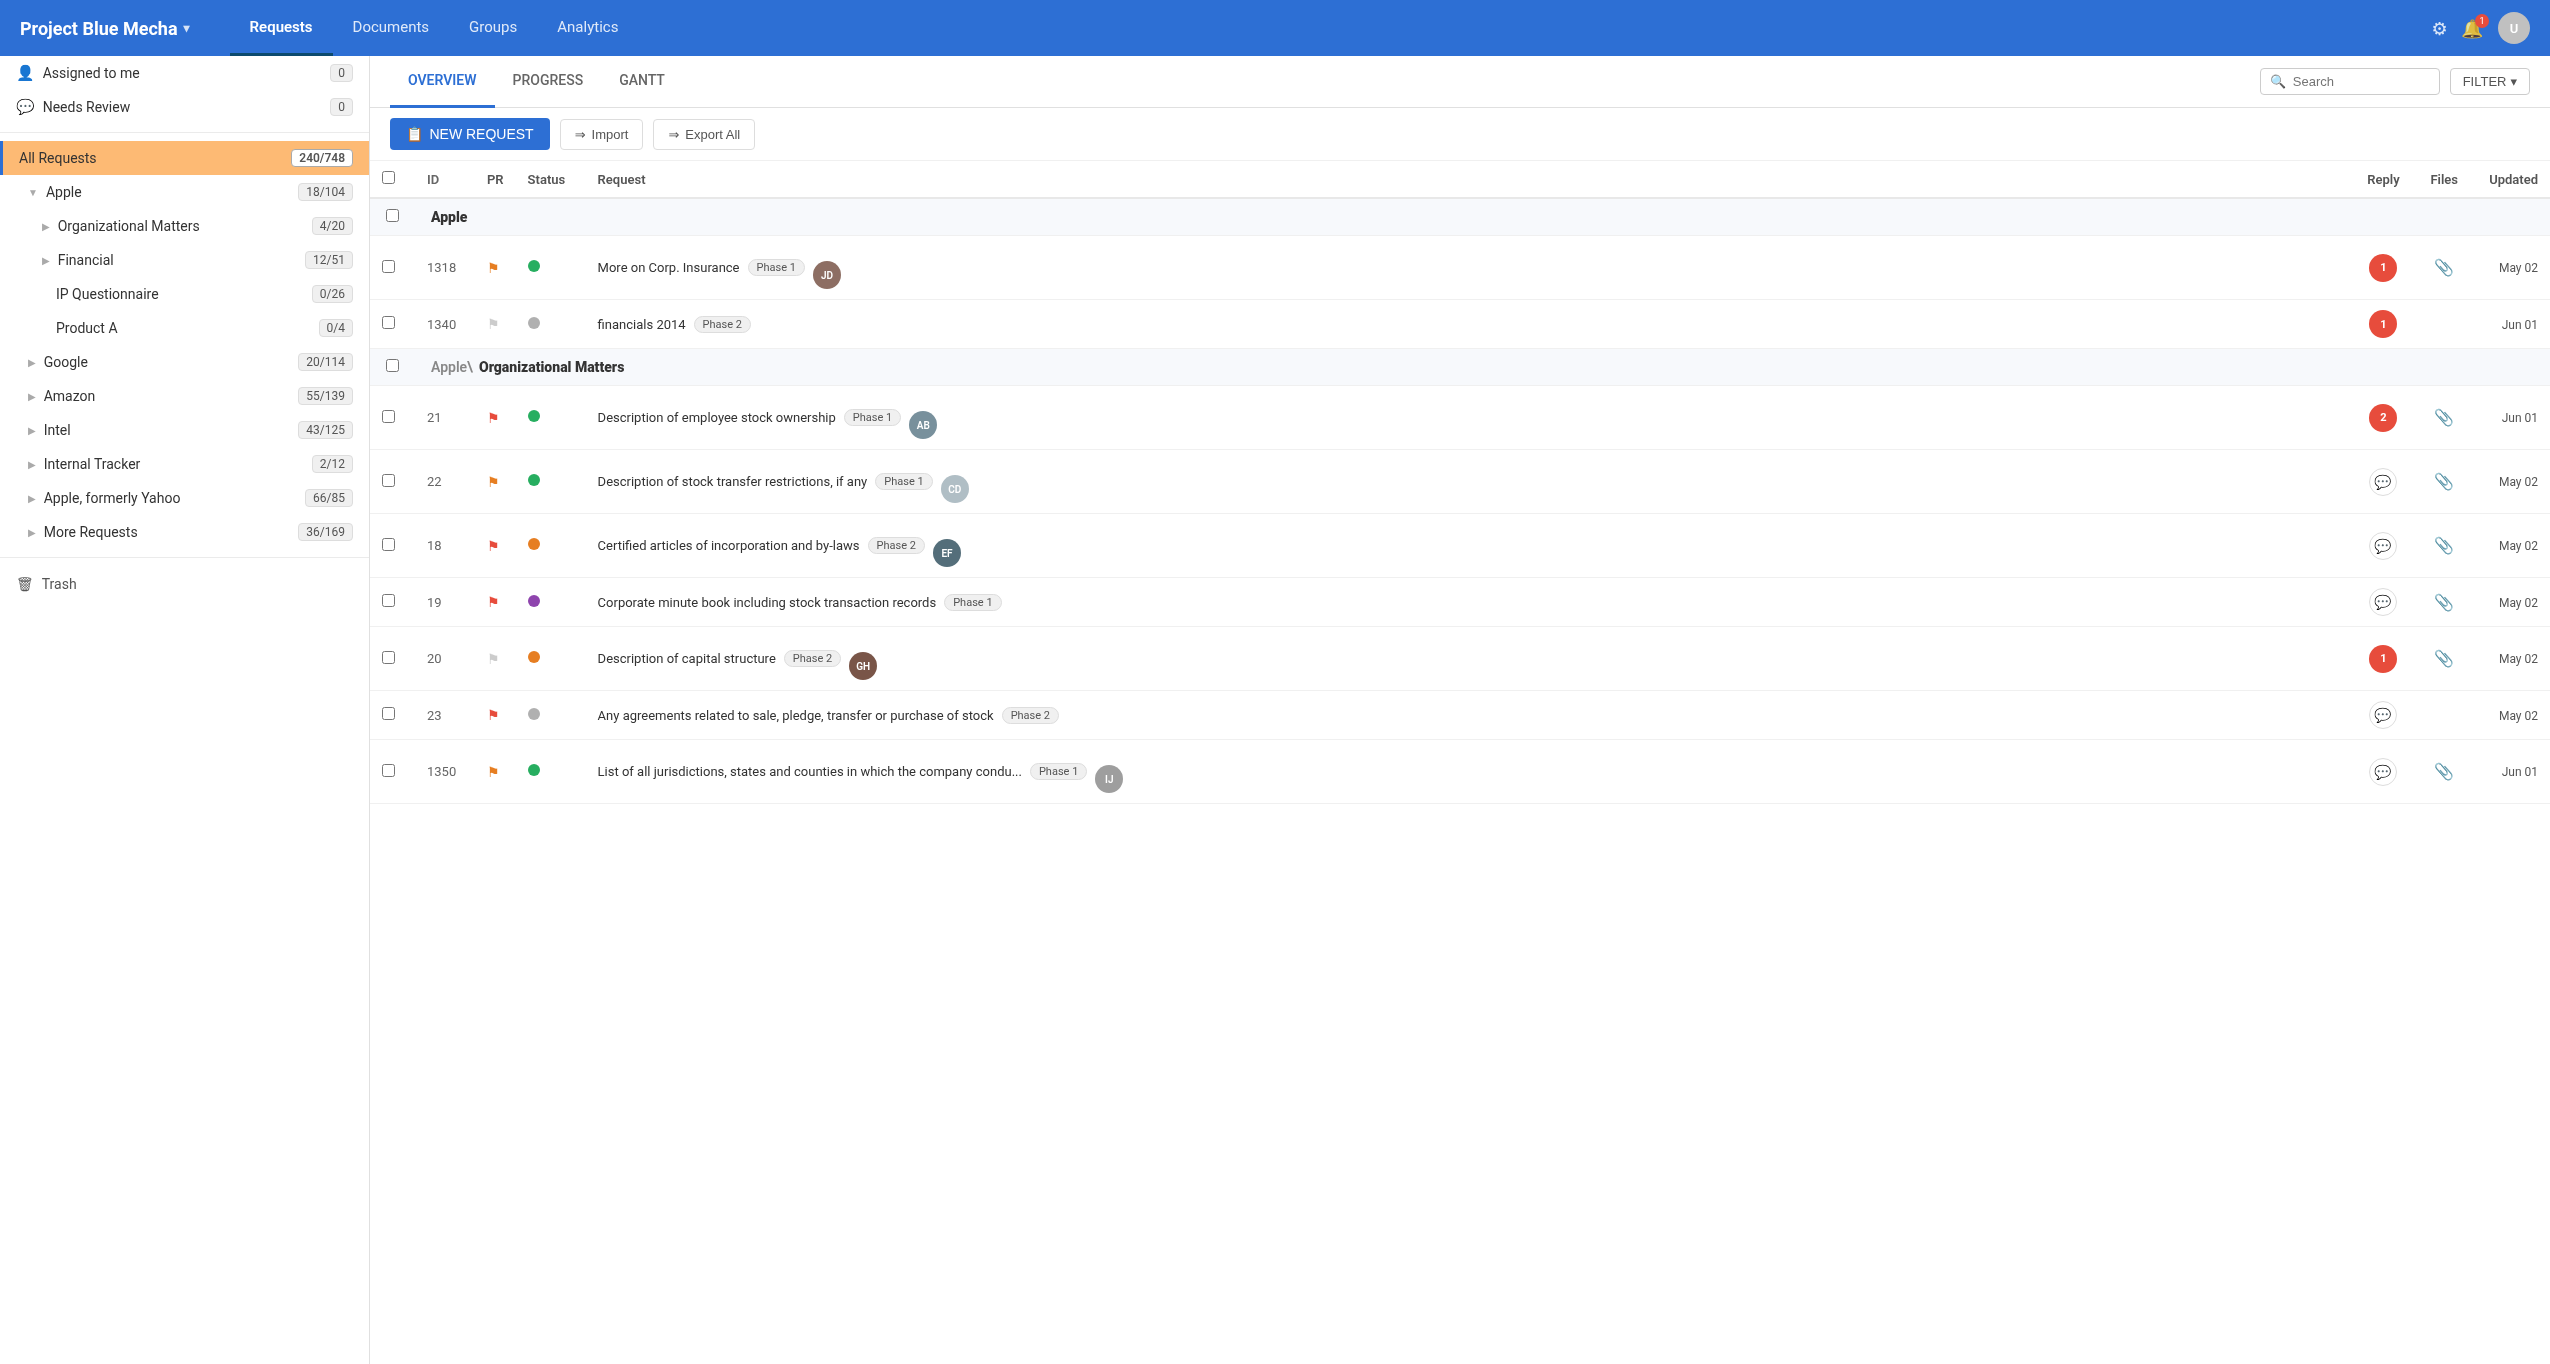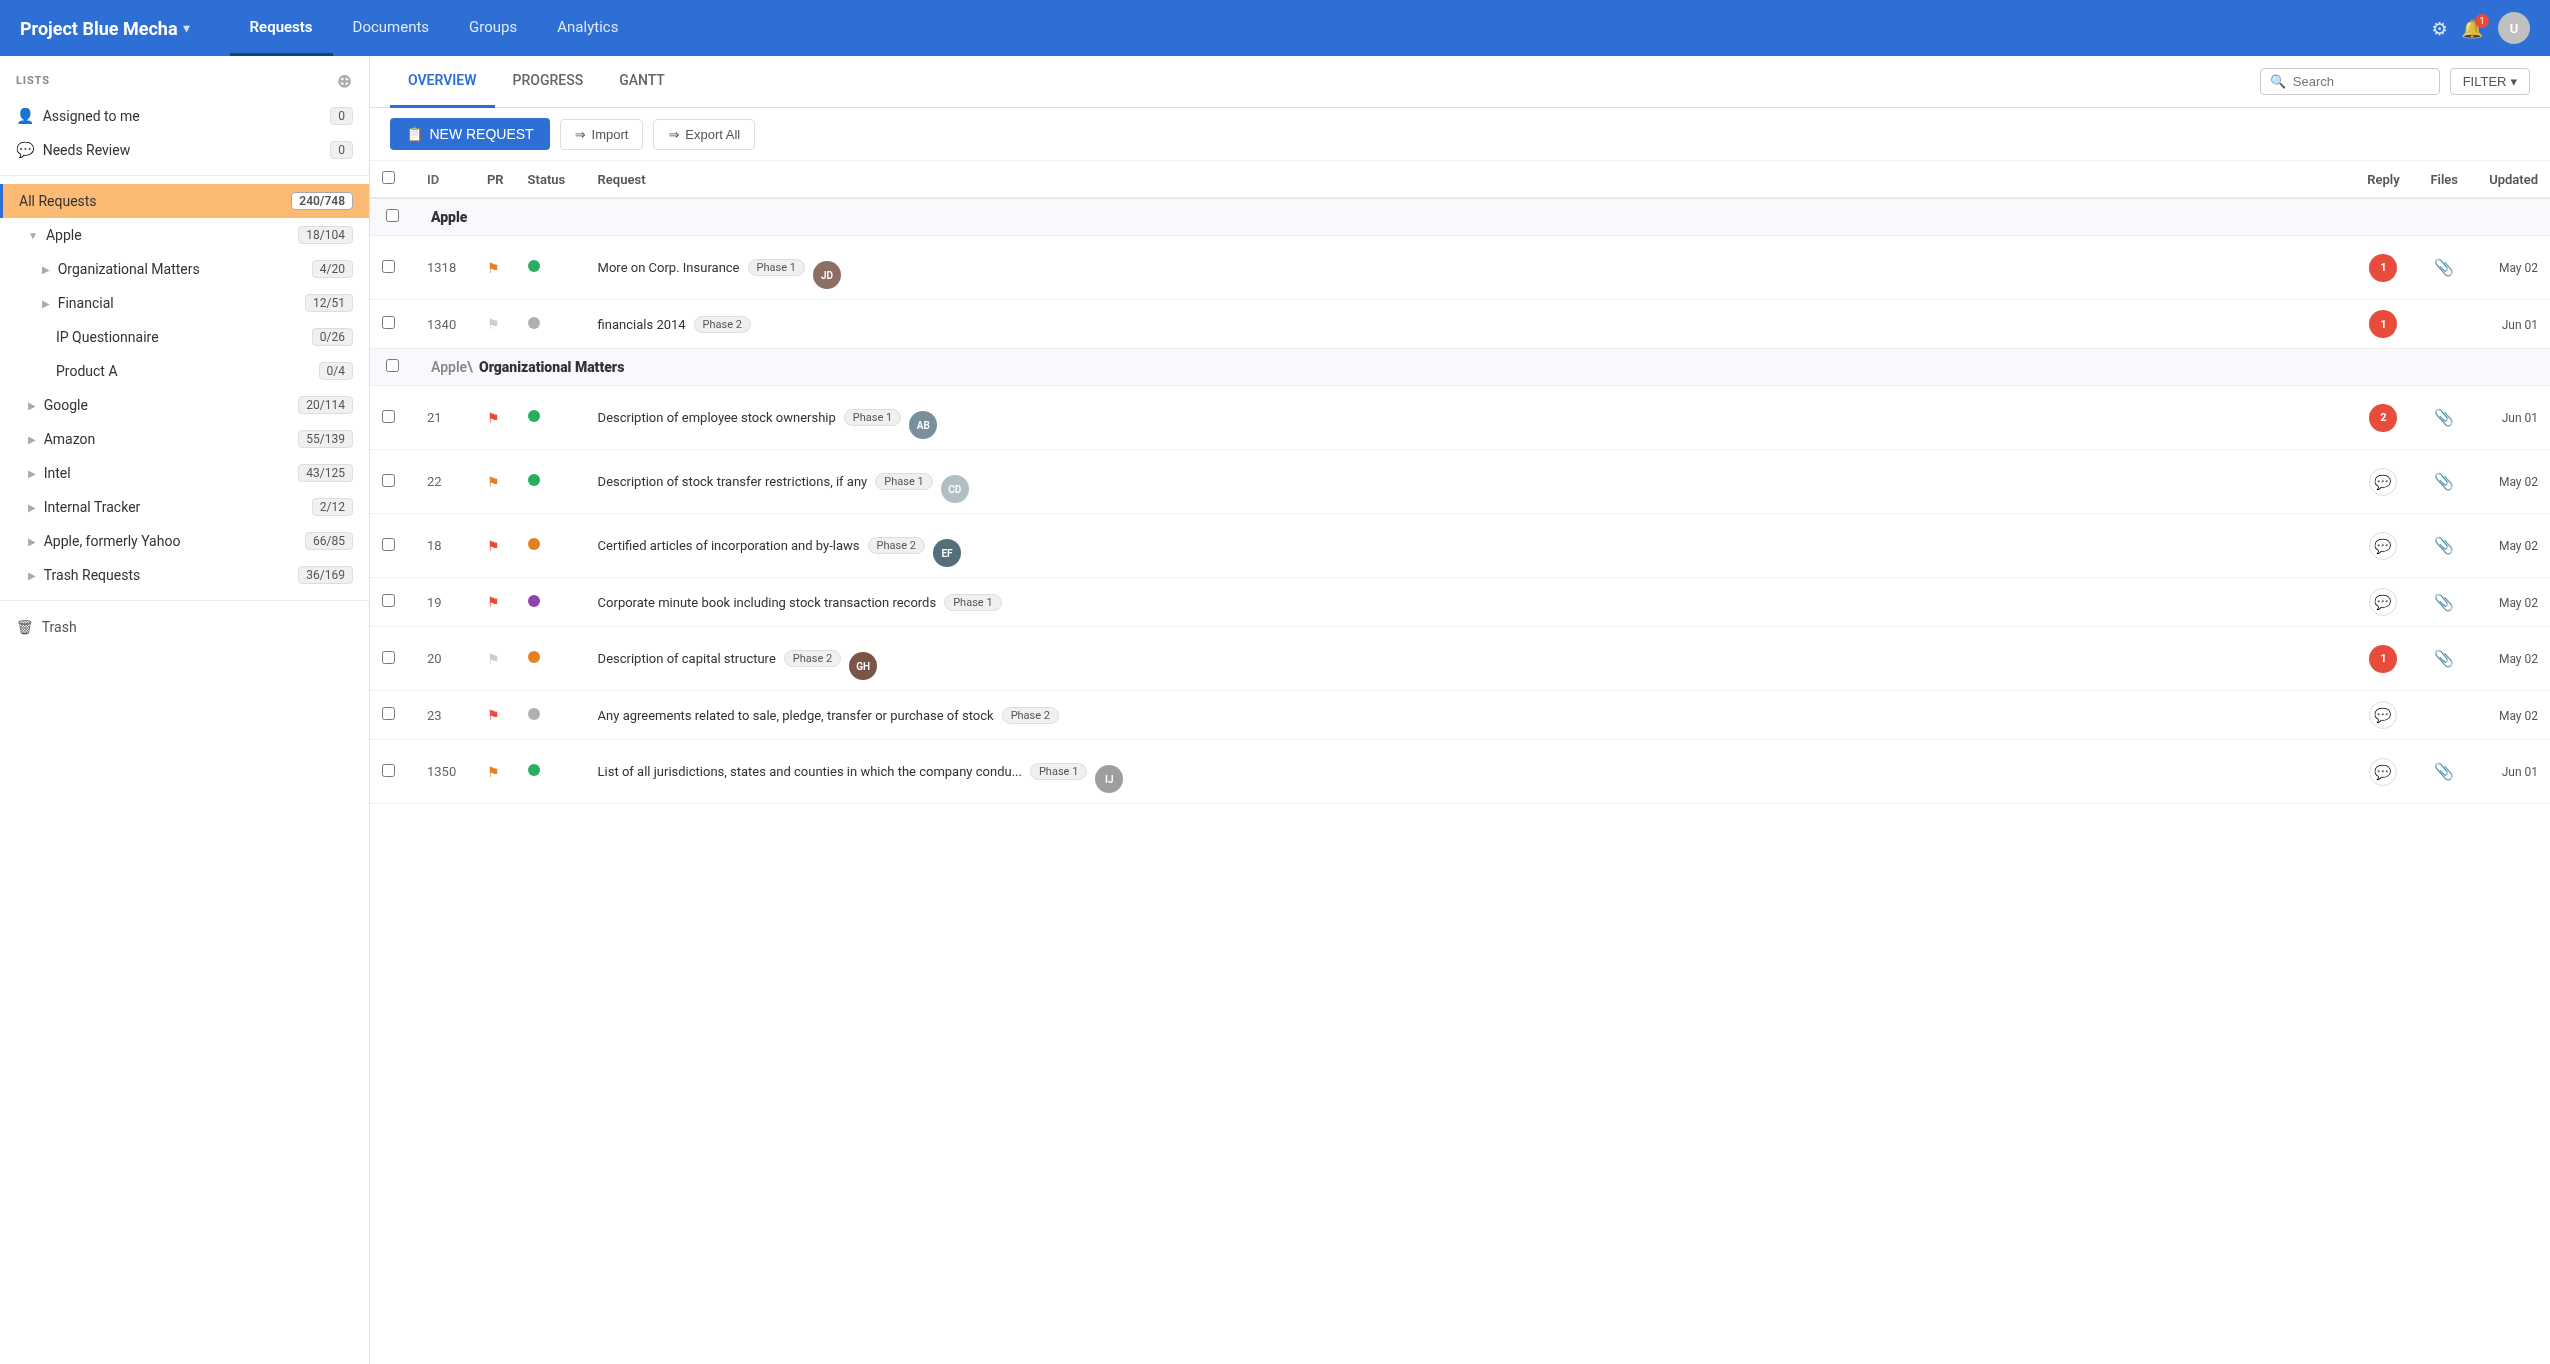--- a/index.html
+++ b/index.html
@@ -105,24 +105,20 @@
       🔔
       <span class="nav-badge">1</span>
     </div>
     <div class="avatar-circle">U</div>
   </div>
 </nav>
 
 <div class="main-layout">
 
   <aside class="sidebar">
-    <div class="sidebar-section-header">
-      <span>LISTS</span>
-      <span class="sidebar-add-btn">⊕</span>
-    </div>
 
     <div class="sidebar-item">
       <div class="sidebar-item-left">
         <span class="sidebar-icon">👤</span>
         <span>Assigned to me</span>
       </div>
       <span class="sidebar-badge">0</span>
     </div>
 
     <div class="sidebar-item">
@@ -207,21 +203,21 @@
     <div class="sidebar-item sidebar-tree-item">
       <div class="sidebar-item-left">
         <span class="chevron-right">▶</span>
         <span>Apple, formerly Yahoo</span>
       </div>
       <span class="sidebar-badge">66/85</span>
     </div>
     <div class="sidebar-item sidebar-tree-item">
       <div class="sidebar-item-left">
         <span class="chevron-right">▶</span>
-        <span>Trash Requests</span>
+        <span>More Requests</span>
       </div>
       <span class="sidebar-badge">36/169</span>
     </div>
 
     <div class="sidebar-divider"></div>
 
     <div class="trash-item">
       <span>🗑</span>
       <span>Trash</span>
     </div>

